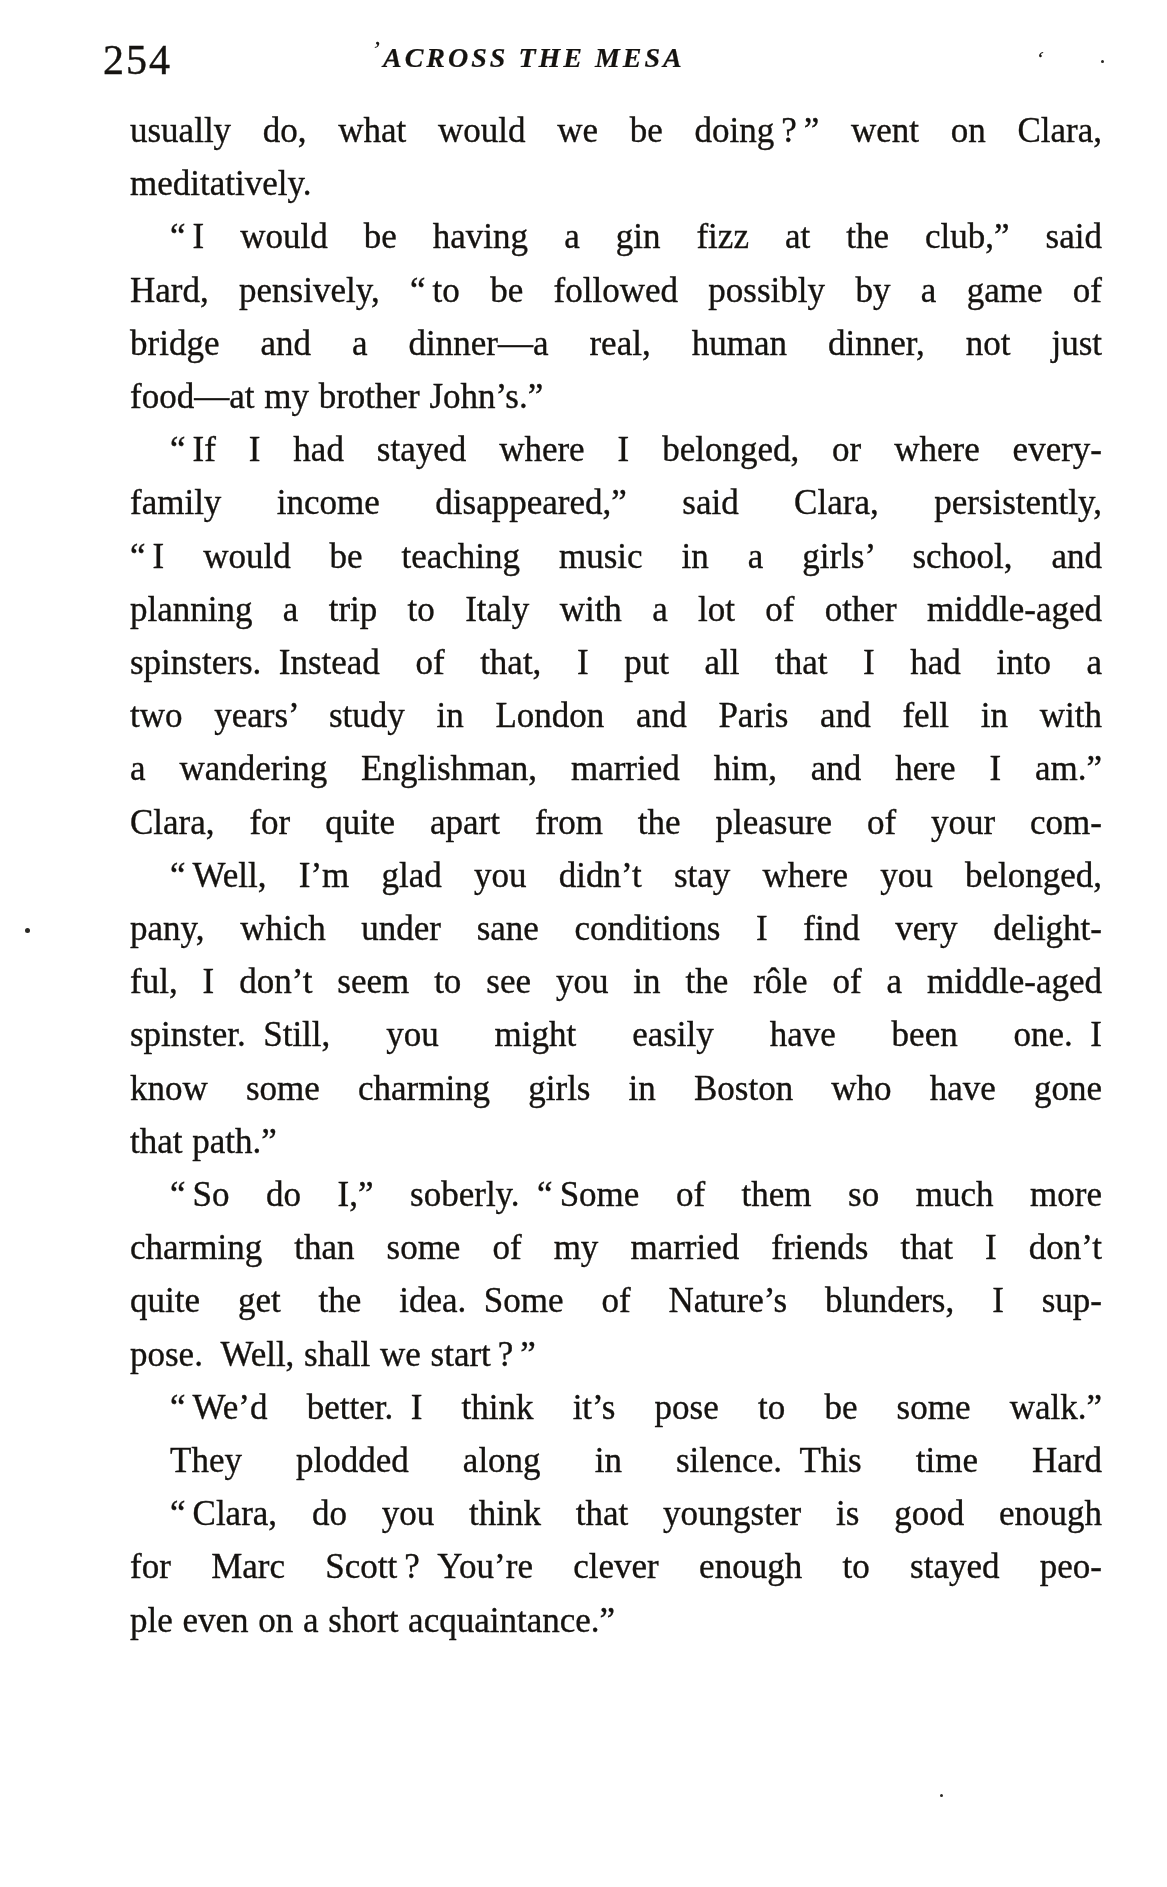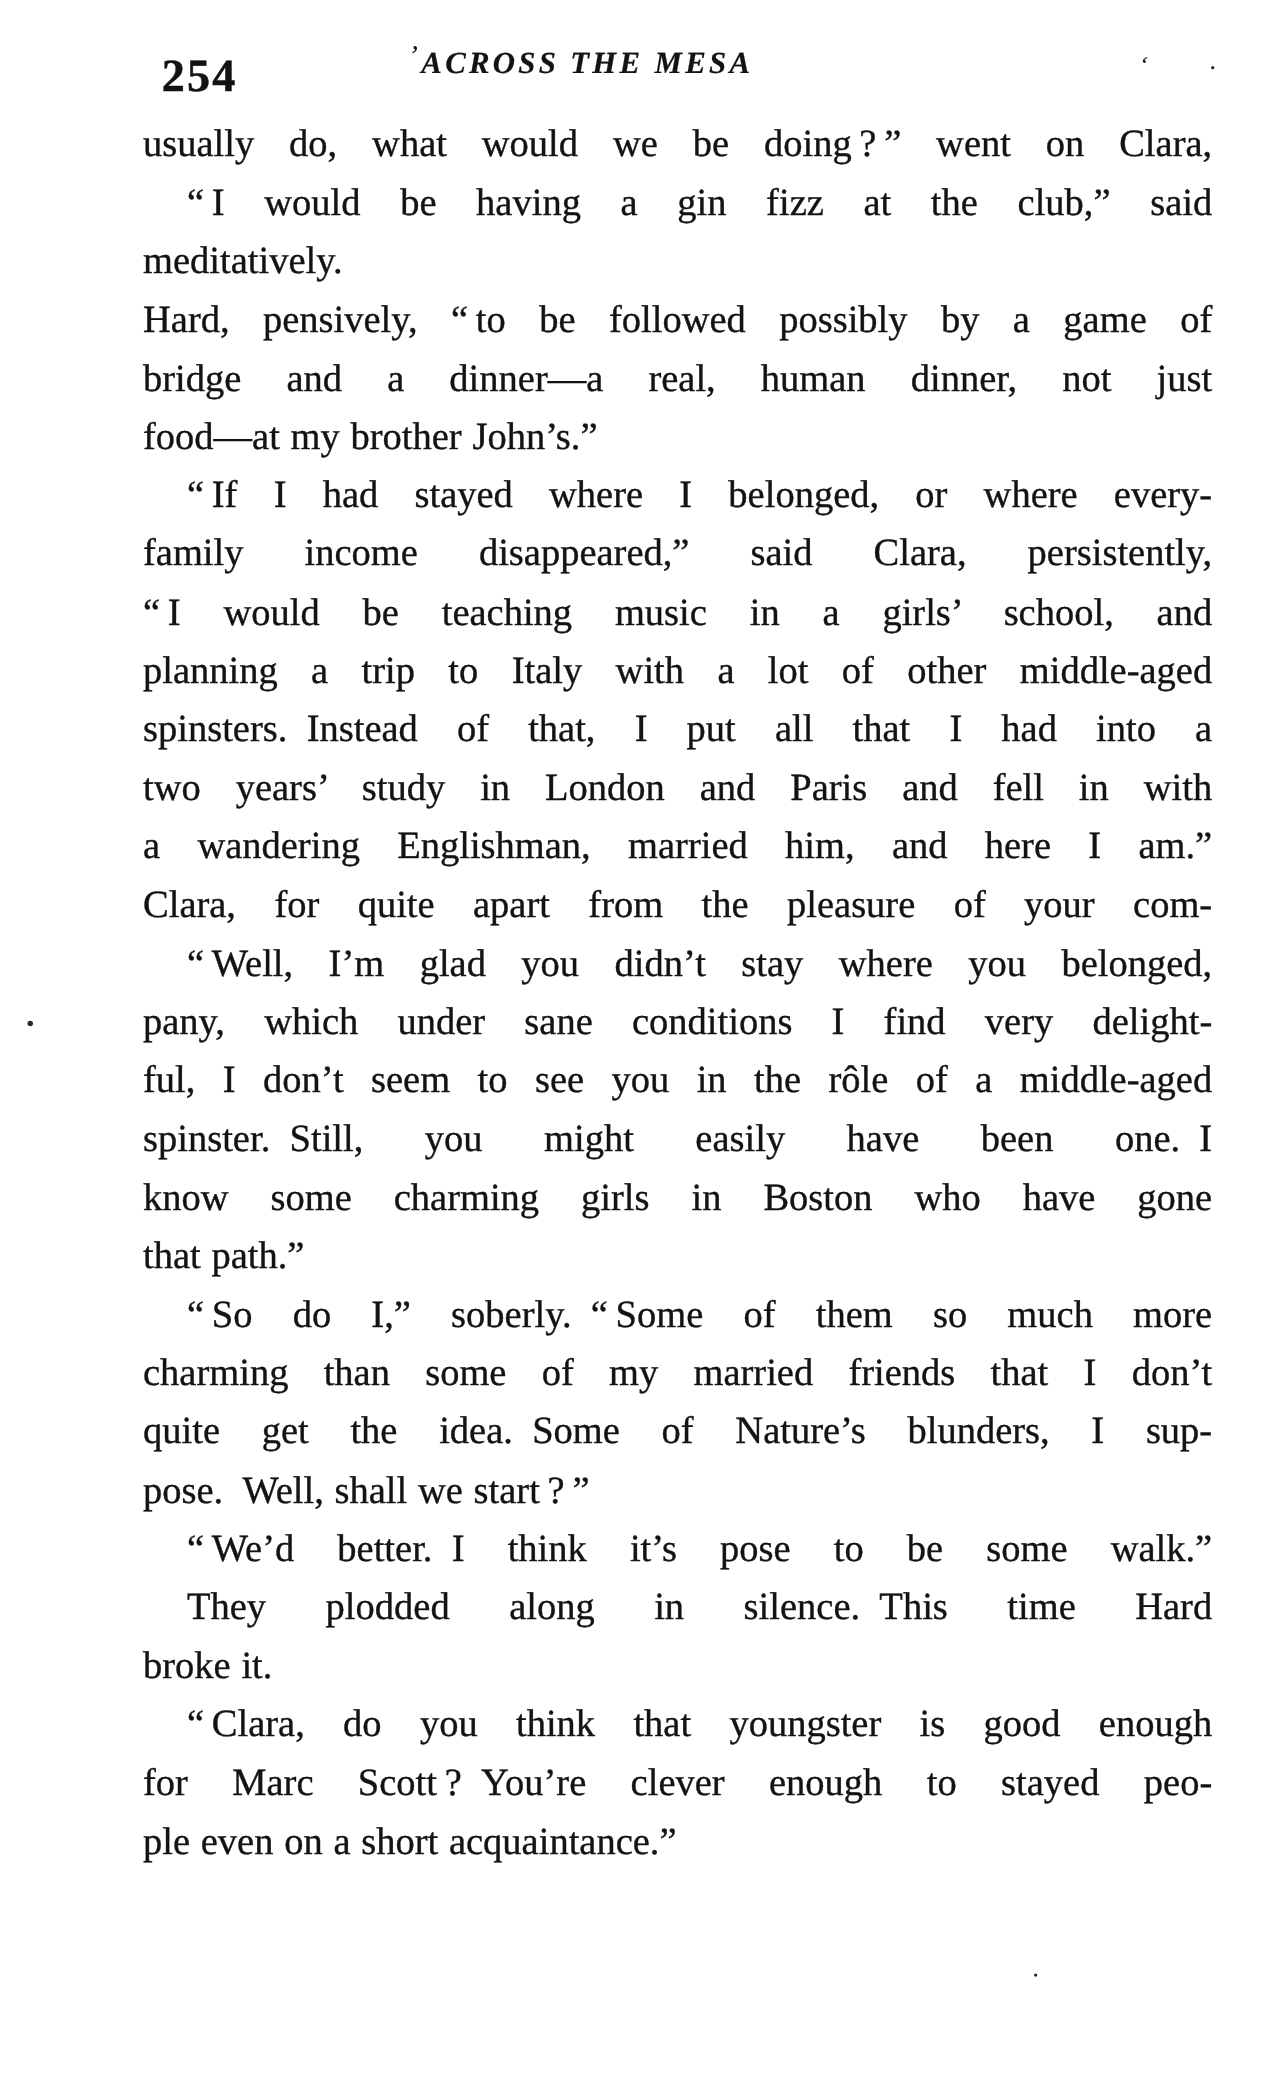--- a/index.html
+++ b/index.html
@@ -13,24 +13,23 @@
   }
   .page{
     position:absolute;inset:0;
     background:#ffffff;
   }
   
   .header{
     position:absolute;top:0;left:0;right:0;height:100px;
   }
   .page-number{
-    position:absolute;left:103px;top:46px;
-    font-size:42px;font-weight:700;
+    position:absolute;left:103px;top:36px;
+    font-size:42px;font-weight:400;
     letter-spacing:2px;
-    margin-left:44px;
     -webkit-text-stroke:0.4px #151310;
   }
   .running-title{
     position:absolute;left:383px;top:42px;
     font-size:28px;font-style:italic;font-weight:700;
     letter-spacing:3px;white-space:nowrap;
     -webkit-text-stroke:0.2px #151310;
   }
   .tick{
     position:absolute;font-size:26px;color:#1a1815;
@@ -68,22 +67,22 @@
 
   <div class="header">
     <span class="page-number">254</span>
     <span class="tick tick-left">’</span>
     <span class="running-title">ACROSS THE MESA</span>
     <span class="tick tick-right">‘</span>
   </div>
 
   <div class="body-text" id="body-text">
       <div class="line">usually do, what would we be doing ? ” went on Clara,</div>
+      <div class="line no-stretch">meditatively.</div>
       <div class="line indent">“ I would be having a gin fizz at the club,” said</div>
-      <div class="line no-stretch">meditatively.</div>
       <div class="line">Hard, pensively, “ to be followed possibly by a game of</div>
       <div class="line">bridge and a dinner—a real, human dinner, not just</div>
       <div class="line no-stretch">food—at my brother John’s.”</div>
       <div class="line indent">“ If I had stayed where I belonged, or where every-</div>
       <div class="line">family income disappeared,” said Clara, persistently,</div>
       <div class="line">“ I would be teaching music in a girls’ school, and</div>
       <div class="line">planning a trip to Italy with a lot of other middle-aged</div>
       <div class="line">spinsters. Instead of that, I put all that I had into a</div>
       <div class="line">two years’ study in London and Paris and fell in with</div>
       <div class="line">a wandering Englishman, married him, and here I am.”</div>
@@ -93,21 +92,20 @@
       <div class="line">ful, I don’t seem to see you in the rôle of a middle-aged</div>
       <div class="line">spinster. Still, you might easily have been one. I</div>
       <div class="line">know some charming girls in Boston who have gone</div>
       <div class="line no-stretch">that path.”</div>
       <div class="line indent">“ So do I,” soberly. “ Some of them so much more</div>
       <div class="line">charming than some of my married friends that I don’t</div>
       <div class="line">quite get the idea. Some of Nature’s blunders, I sup-</div>
       <div class="line no-stretch">pose. Well, shall we start ? ”</div>
       <div class="line indent">“ We’d better. I think it’s pose to be some walk.”</div>
       <div class="line indent">They plodded along in silence. This time Hard</div>
-      <div class="line no-stretch">broke it.</div>
       <div class="line indent">“ Clara, do you think that youngster is good enough</div>
       <div class="line">for Marc Scott ? You’re clever enough to stayed peo-</div>
       <div class="line no-stretch">ple even on a short acquaintance.”</div>
     </div>
 
 <div class="speck" style="left: 25px; top: 928px; width: 5px; height: 5px;"></div>
     <div class="speck" style="left: 940px; top: 1794px; width: 3px; height: 3px;"></div>
     <div class="speck" style="left: 1101px; top: 60px; width: 3px; height: 3px;"></div>
   </div>
 

